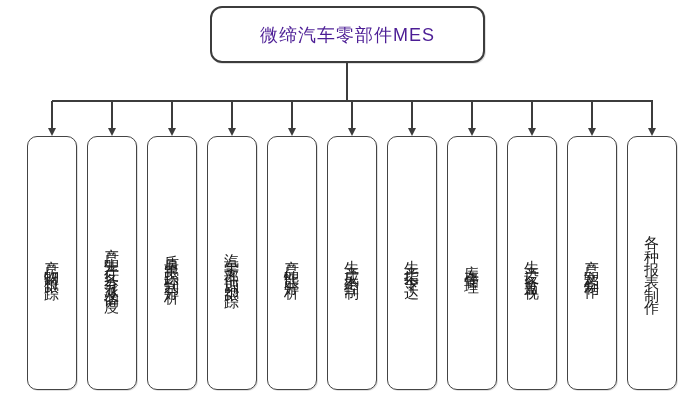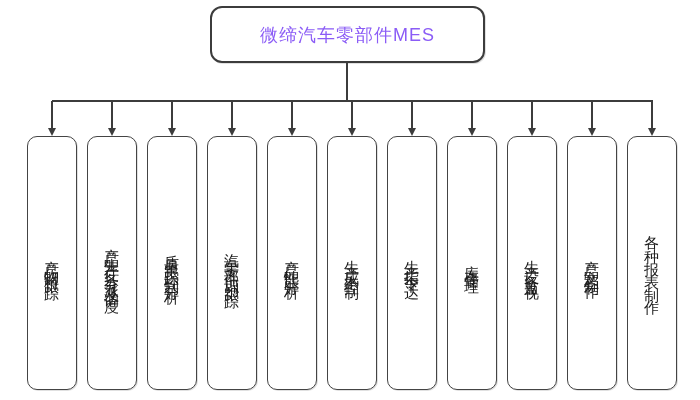--- a/index.html
+++ b/index.html
@@ -18,21 +18,21 @@
     width: 275px; height: 57px;
     box-sizing: border-box;
     border: 2px solid #3c3c3c;
     border-radius: 12px;
     background: #ffffff;
     display: flex; align-items: center; justify-content: center;
     box-shadow: 1px 1px 0 rgba(0,0,0,0.12);
   }
   .root-label {
     font-size: 18px;
-    color: #8b5cf6;
+    color: #4c1d95;
     letter-spacing: 1px;
     white-space: nowrap;
   }
   
   .stem {
     position: absolute;
     left: 346px; top: 62px;
     width: 2px; height: 39px;
     background: #3c3c3c;
   }

